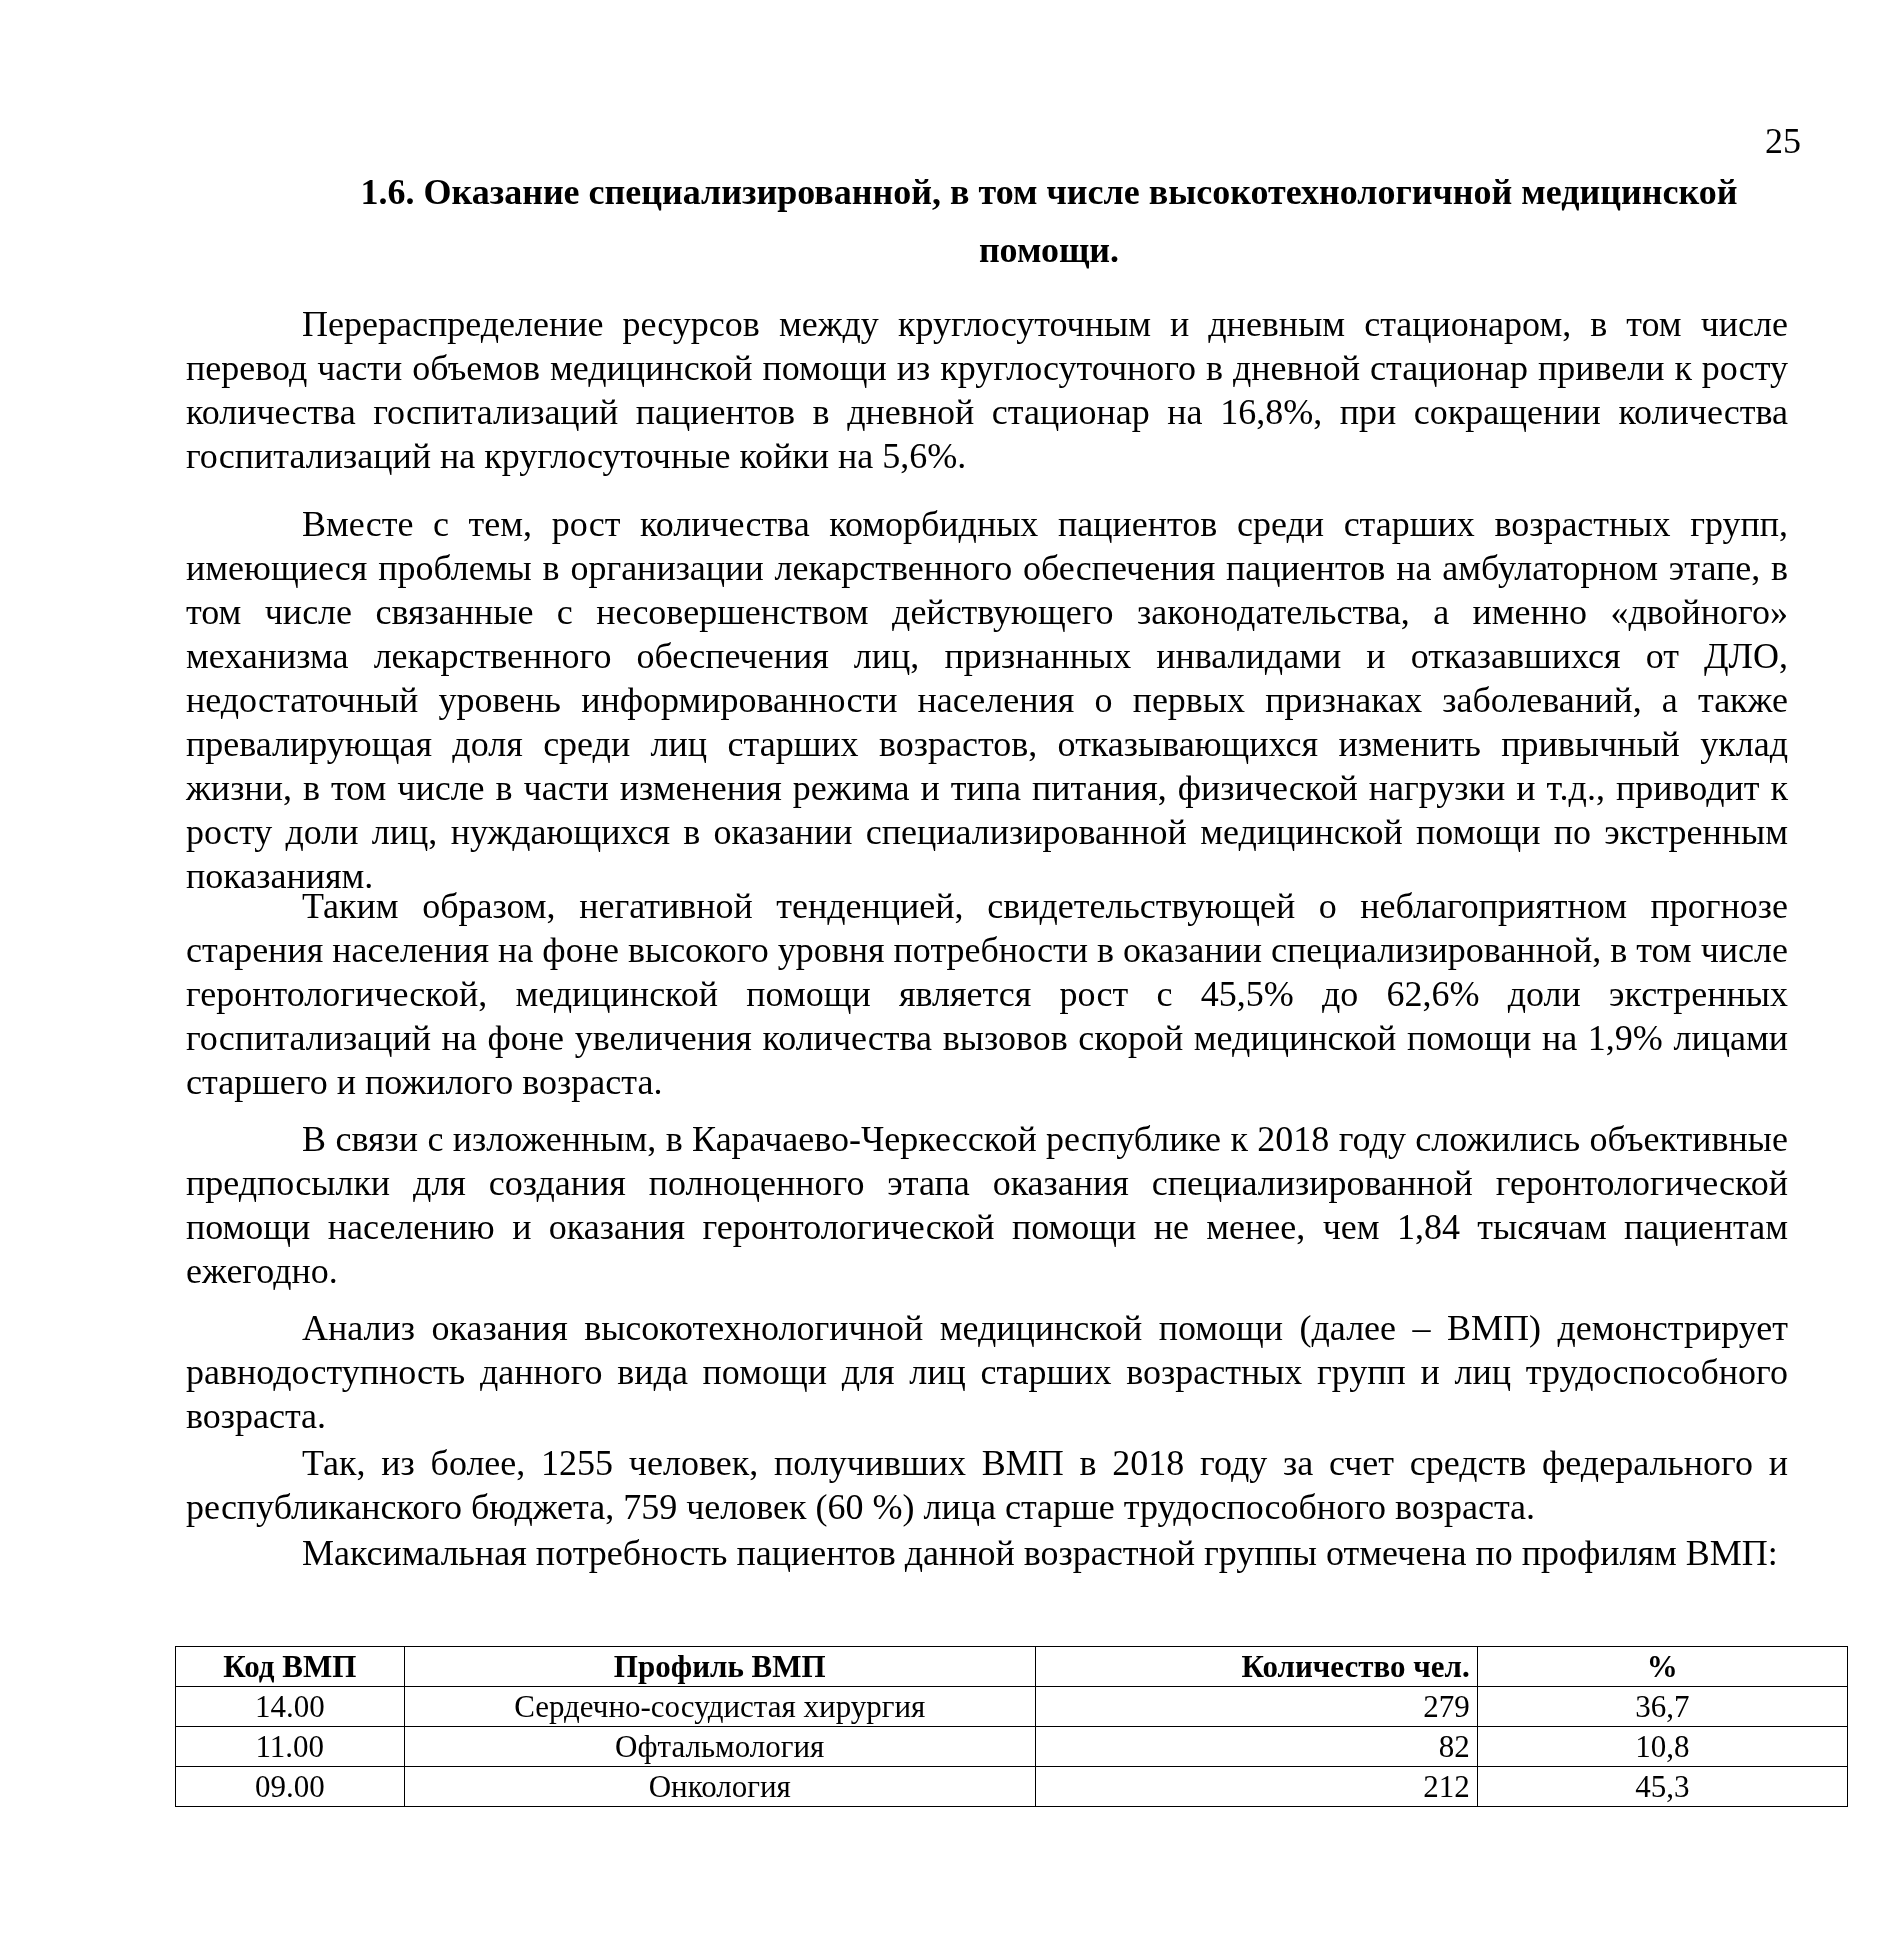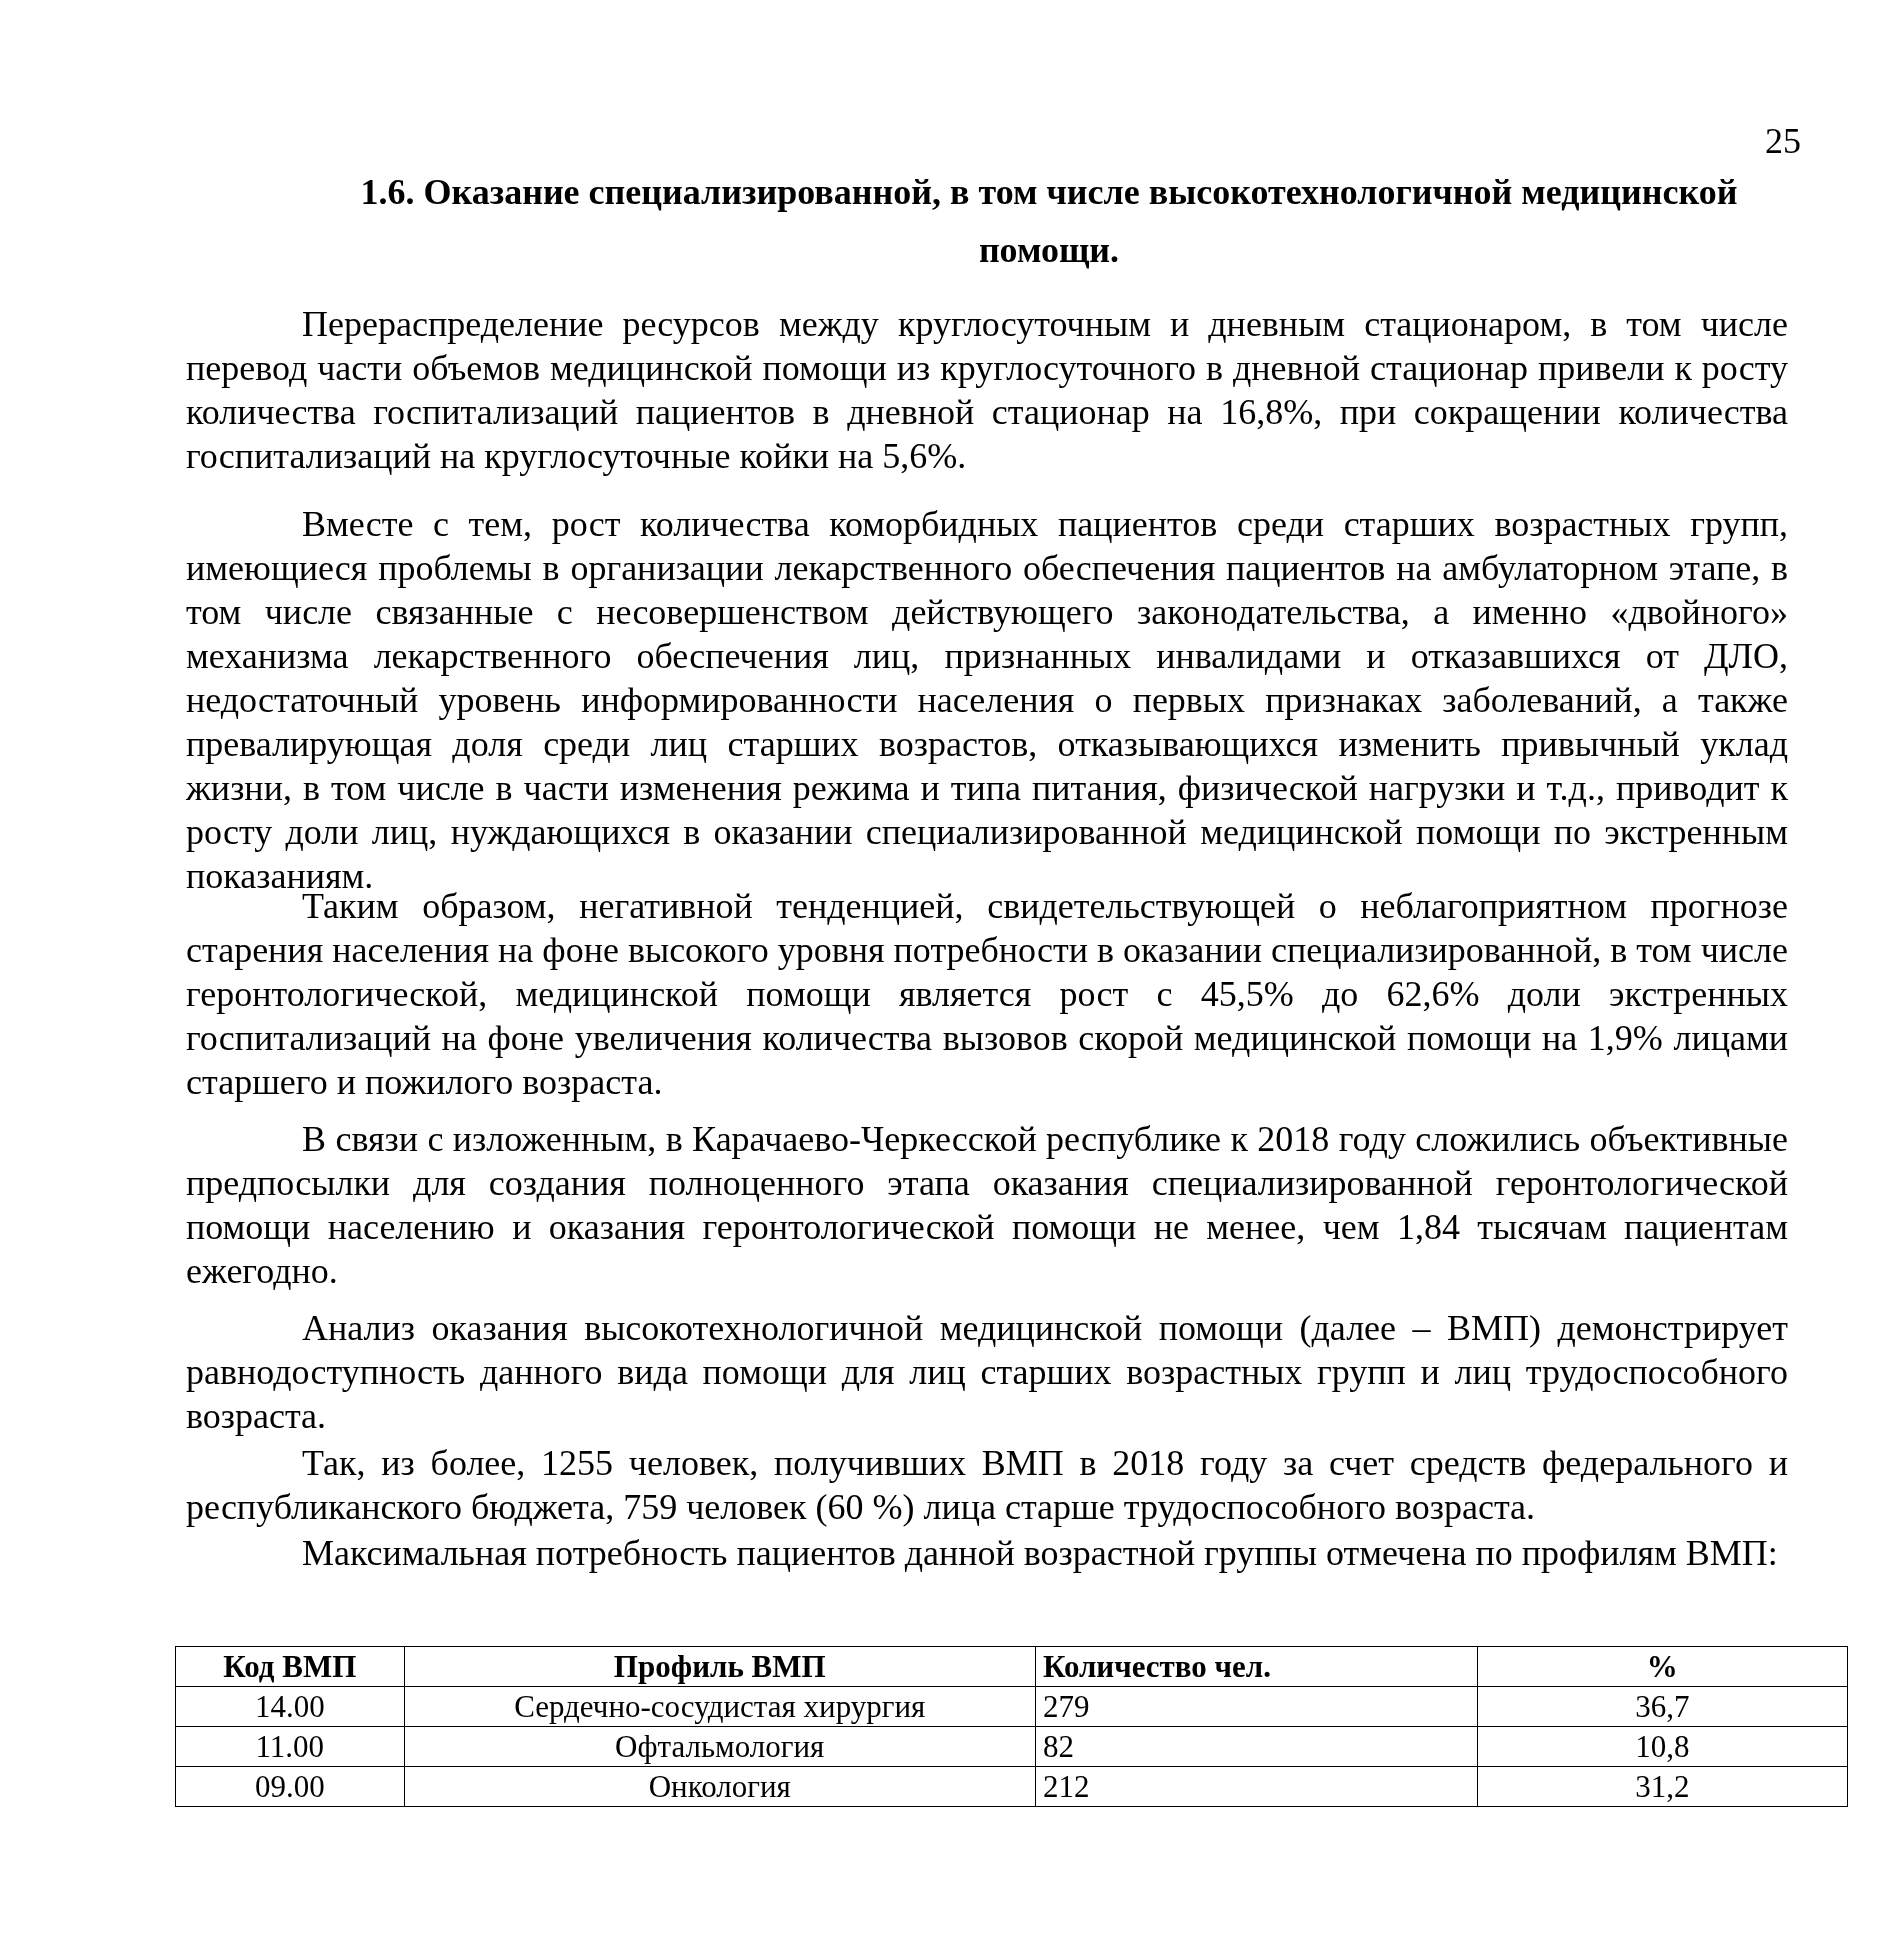--- a/index.html
+++ b/index.html
@@ -81,21 +81,21 @@
     #profile-table th {
       font-weight: bold;
       height: 35px;
       text-align: center;
     }
     #profile-table td {
       height: 29px;
     }
     #profile-table .c-code { width: 209px; text-align: center; }
     #profile-table .c-profile { width: 604px; text-align: center; }
-    #profile-table .c-count { width: 418px; text-align: left; }
+    #profile-table .c-count { width: 418px; text-align: right; }
     #profile-table .c-pct { width: 348px; text-align: center; }
   </style>
 </head>
 <body>
 
 <div class="page">
 
   <div class="page-number">25</div>
 
   <div class="heading">1.6. Оказание специализированной, в том числе высокотехнологичной медицинской помощи.</div>
@@ -147,21 +147,21 @@
       <tr>
         <td class="c-code">11.00</td>
         <td class="c-profile">Офтальмология</td>
         <td class="c-count">82</td>
         <td class="c-pct">10,8</td>
       </tr>
       <tr>
         <td class="c-code">09.00</td>
         <td class="c-profile">Онкология</td>
         <td class="c-count">212</td>
-        <td class="c-pct">31,2</td>
+        <td class="c-pct">45,3</td>
       </tr>
     </tbody>
   </table>
 
   <div class="body-text" id="block8">
     <p>Аналогичная ситуация складывается с доступностью ВМП, оказываемой за счет средств обязательного медицинского страхования. В 2018 году в сравнении с 2016 годом обеспеченность лиц старше 60 лет ВМП выросла  на 18,5%.</p>
   </div>
 
 </div>
 

